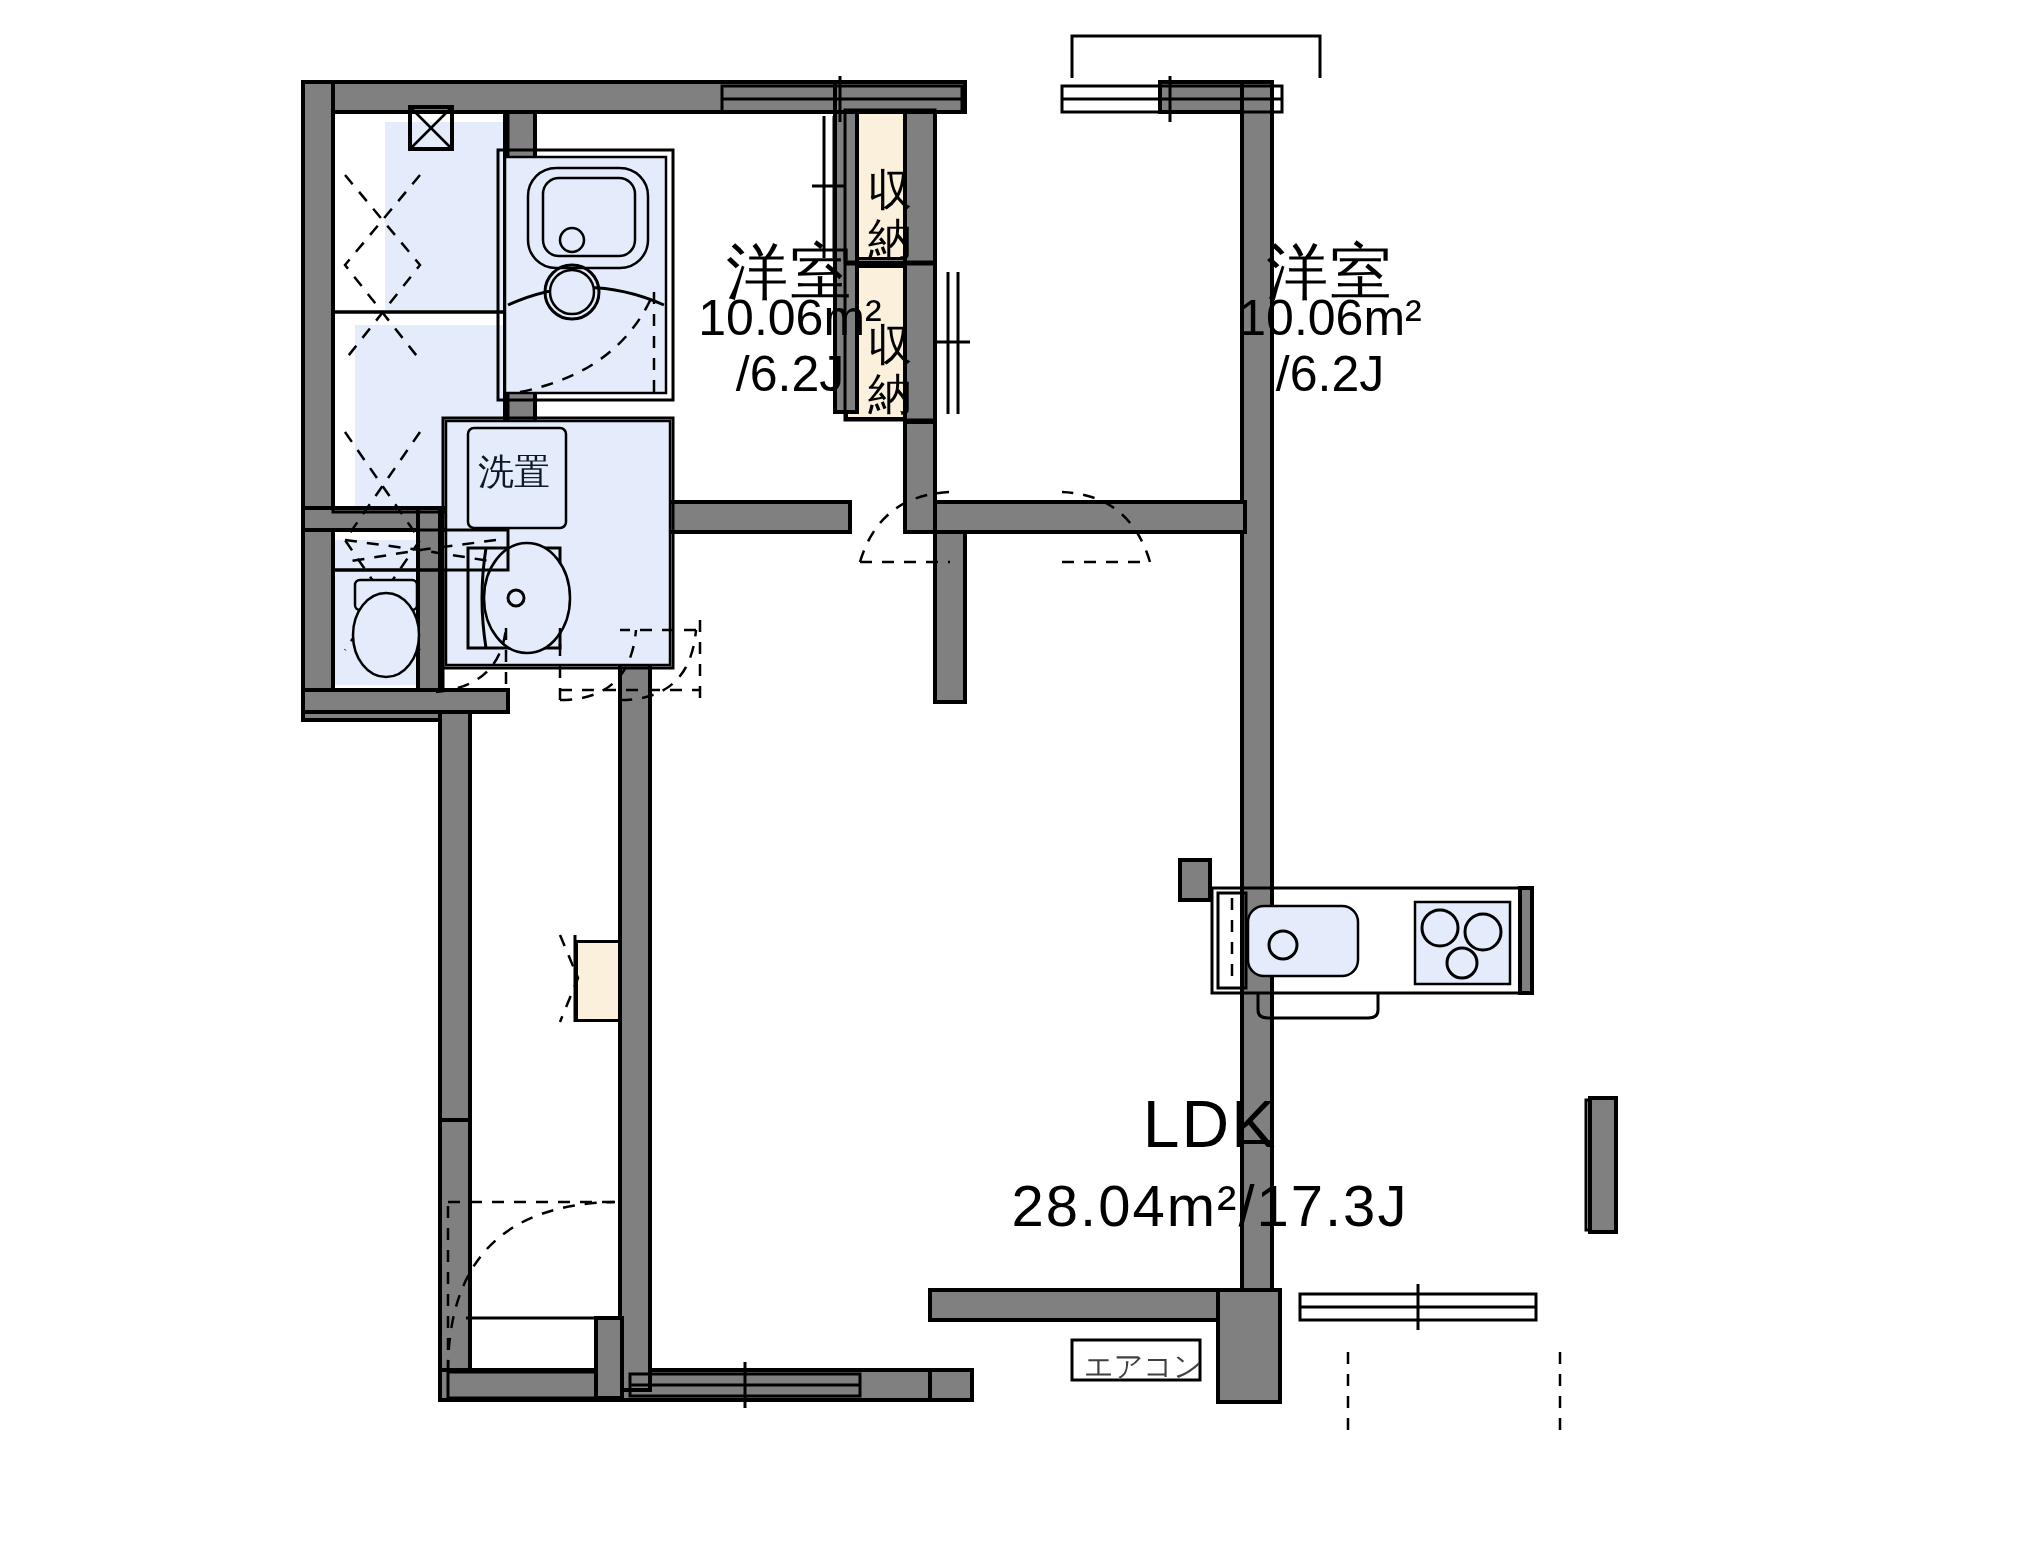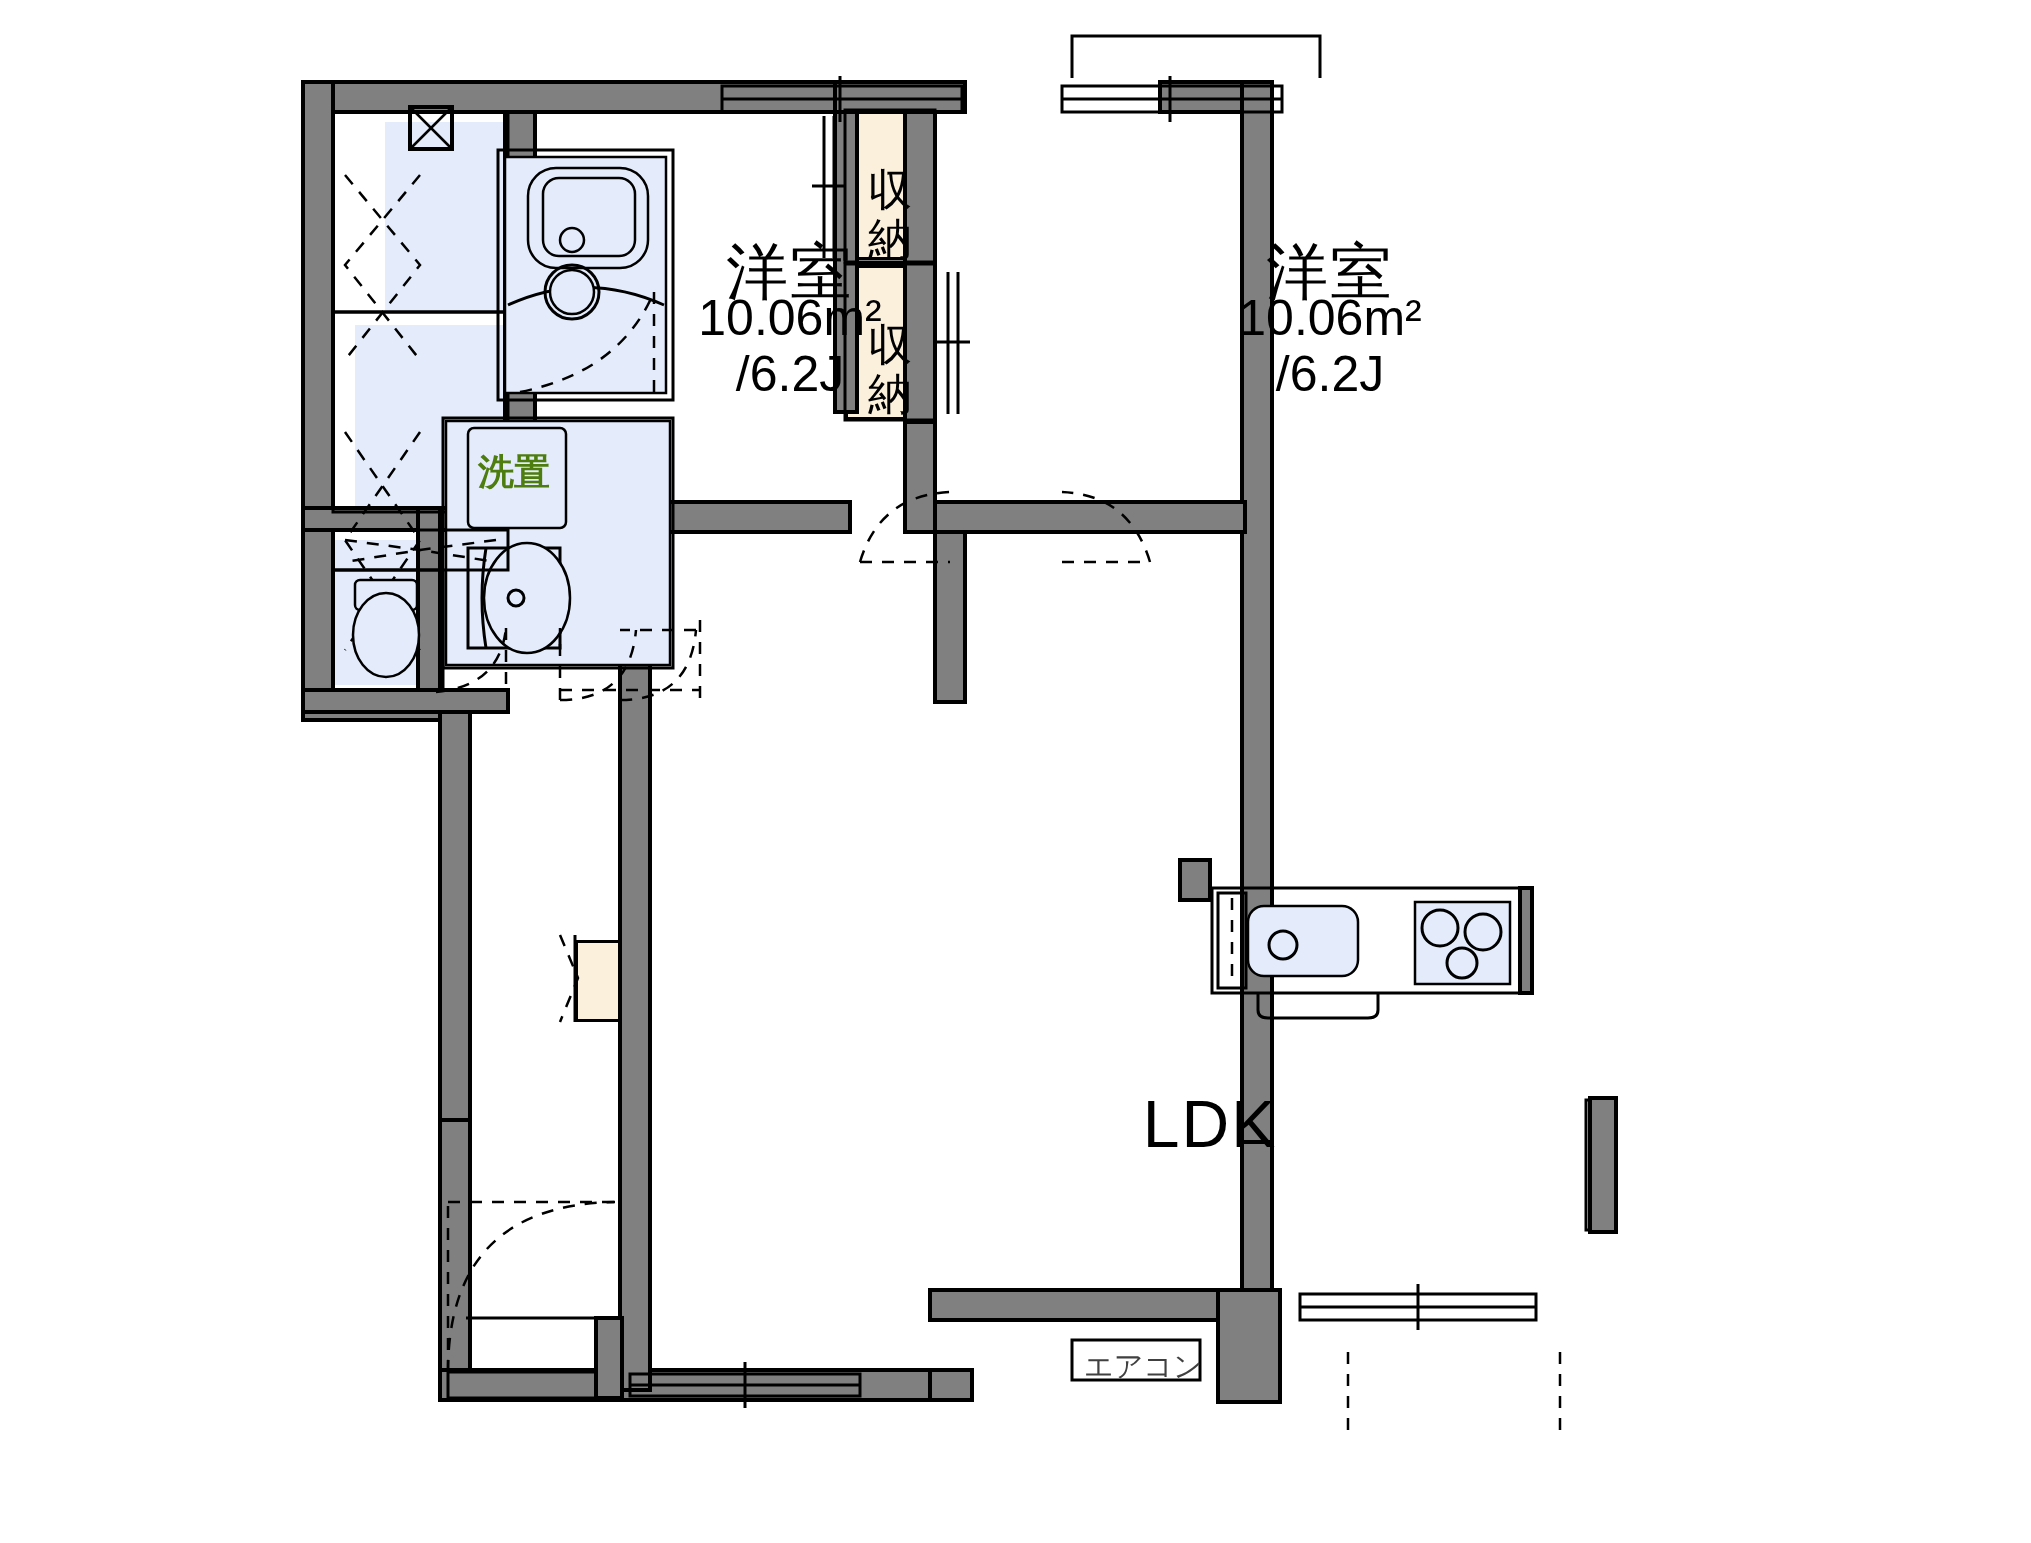--- a/index.html
+++ b/index.html
@@ -6,21 +6,21 @@
   body{font-family:"Liberation Sans","DejaVu Sans",sans-serif;}
   #stage{position:relative;width:2031px;height:1543px;background:#fff;overflow:hidden;}
   .room{position:absolute;box-sizing:border-box;}
   .fill-blue{background:#e4ecfb;}
   .fill-cream{background:#fbf0dc;}
   .lbl{position:absolute;text-align:center;color:#000;line-height:1.06;white-space:nowrap;}
   .lbl-room{font-size:62px;letter-spacing:2px;margin-top:24px;}
   .lbl-area{font-size:50px;text-align:center;}
   .lbl-ldk{font-size:66px;font-weight:400;letter-spacing:2px;}
   .lbl-v{position:absolute;text-align:center;font-size:44px;line-height:1.12;color:#000;}
-  .lbl-small{position:absolute;font-size:28px;color:#4d7c0f;white-space:nowrap;font-weight:bold;}
+  .lbl-small{position:absolute;font-size:28px;color:#0f172a;white-space:nowrap;}
   .lbl-tiny{position:absolute;font-size:25px;color:#404040;white-space:nowrap;}
   svg.ov{position:absolute;left:0;top:0;width:2031px;height:1543px;pointer-events:none;}
 </style>
 </head>
 <body>
 
 <div id="stage">
 
   <div class="room fill-blue" style="left:385px;top:122px;width:140px;height:190px;"></div>
   <div class="room fill-blue" style="left:355px;top:325px;width:160px;height:190px;"></div>
@@ -231,18 +231,19 @@
   <div class="lbl-v" style="left:845px;top:165px;width:90px;">
     <span>収</span><br>
     <span>納</span>
   </div>
   <div class="lbl-v" style="left:845px;top:320px;width:90px;">
     <span>収</span><br>
     <span>納</span>
   </div>
 
   <div class="lbl lbl-ldk" style="left:1000px;top:1090px;width:420px;">LDK</div>
+  <div class="lbl lbl-ldk" style="left:890px;top:1175px;width:640px;font-size:58px;">28.04m²/17.3J</div>
 
   <div class="lbl-small" style="left:478px;top:448px;font-size:36px;">洗置</div>
 
   <div class="lbl-tiny" style="left:1084px;top:1347px;font-size:29px;">エアコン</div>
 
 </div>
 
 </body></html>

